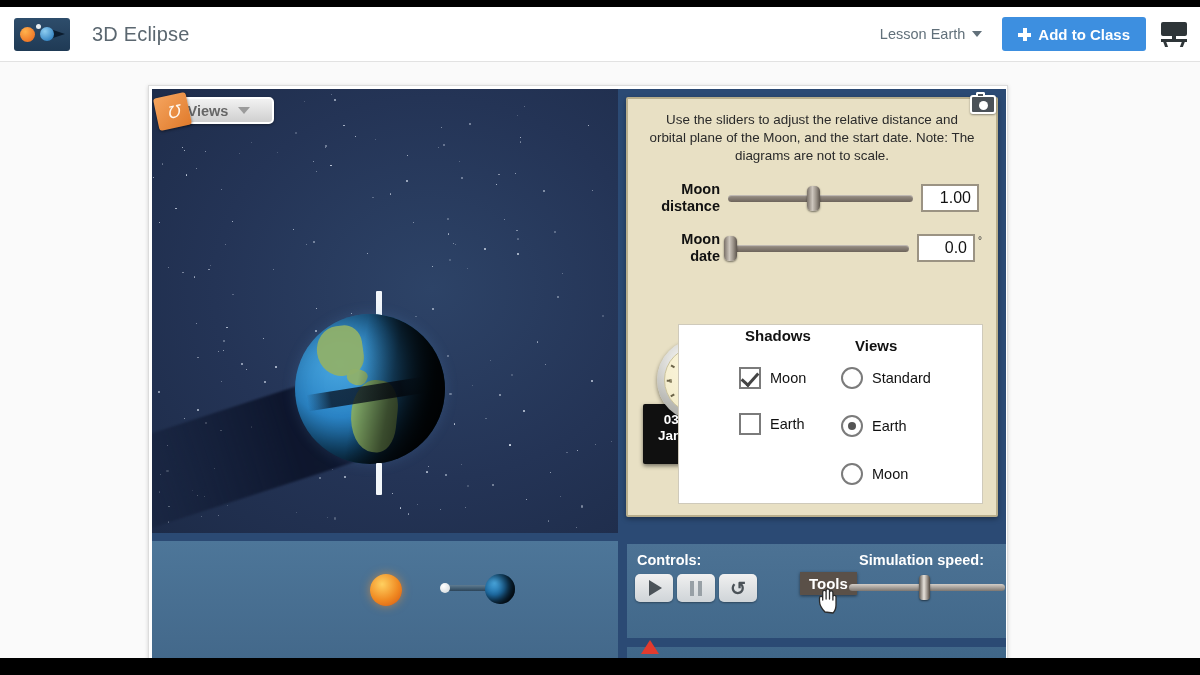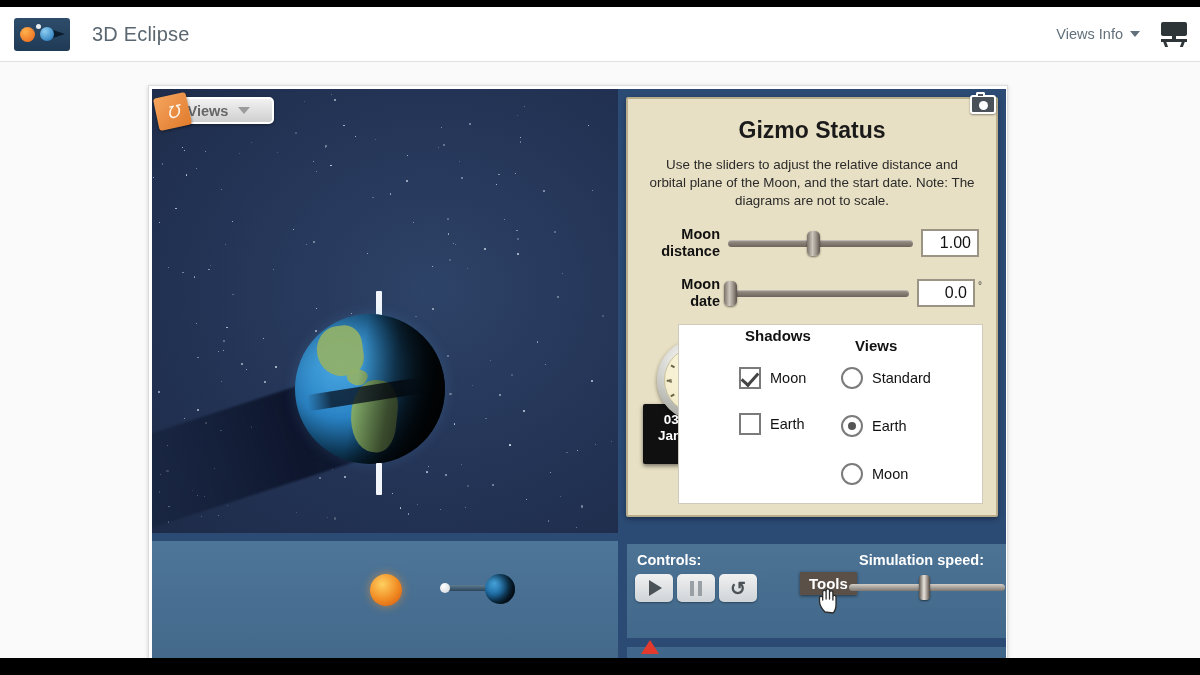--- a/index.html
+++ b/index.html
@@ -293,25 +293,29 @@
         <div class="logo-sun"></div>
         <div class="logo-cone"></div>
         <div class="logo-earth"></div>
         <div class="logo-moon"></div>
       </div>
       <div class="app-title">3D Eclipse</div>
 
       <div class="header-right">
 
         <div class="lesson-info">
-          <span>Views Info</span>
+          <span>Lesson Earth</span>
           <span class="chev"></span>
         </div>
 
 
+        <div class="add-class-btn">
+          <span class="add-plus"></span>
+          <span>Add to Class</span>
+        </div>
 
         <div class="projector">
           <span class="proj-screen"></span>
             <span class="proj-stem"></span>
           <span class="proj-base"></span>
             <span class="proj-leg-l"></span>
             <span class="proj-leg-r"></span>
         </div>
       </div>
     </div>
@@ -504,21 +508,20 @@
           <div class="axis-bot"></div>
 
           <div class="tools-btn">
             <span>Views</span>
             <span class="tools-caret"></span>
           </div>
           <div class="tools-icon">℧</div>
         </div>
 
         <div class="status-panel">
-          <div class="status-title">Gizmo Status</div>
           <div class="status-desc">Use the sliders to adjust the relative distance and orbital plane of the Moon, and the start date. Note: The diagrams are not to scale.</div>
 
           <div class="slider-row">
             <div class="slider-label">
               <span>Moon</span><br>
               <span>distance</span>
             </div>
             <div class="slider-track-wrap">
               <div class="slider-track"></div>
               <div class="slider-thumb" style="left: 46%;"></div>

